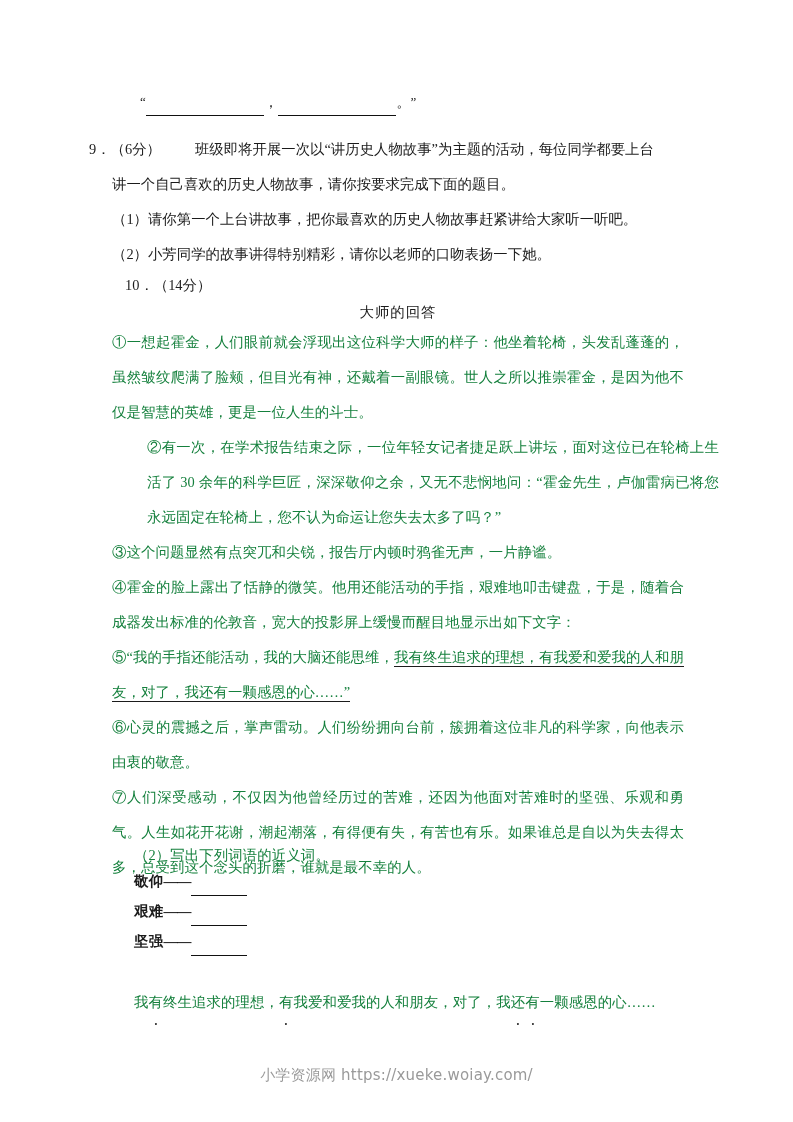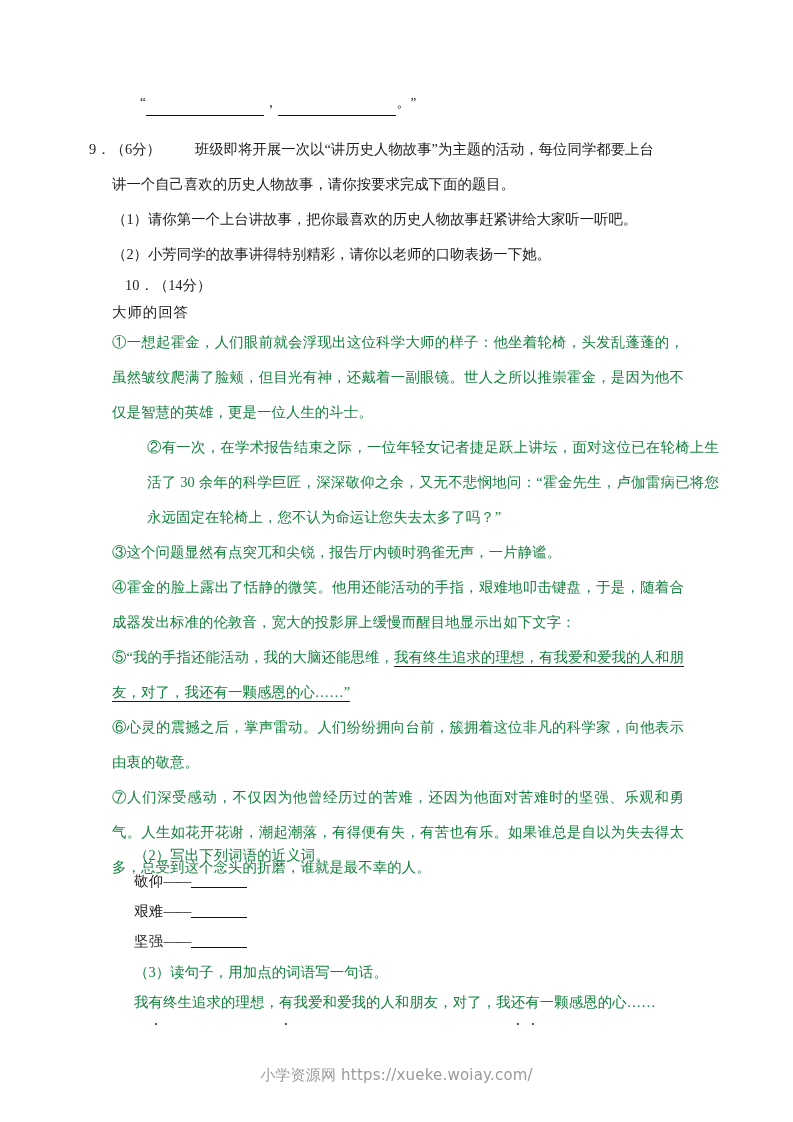--- a/index.html
+++ b/index.html
@@ -111,20 +111,21 @@
     text-align: justify;
     text-justify: inter-ideograph;
   }
 
   
   .article-title {
     position: absolute;
     left: 112px;
     width: 572px;
     top: 297px;
+    text-align: center;
     font-size: 14.4px;
     line-height: 30px;
     letter-spacing: 1px;
   }
 
   
   .u-line {
     border-bottom: 1.1px solid #1b1b1b;
     padding-bottom: 1px;
   }
@@ -147,21 +148,22 @@
   }
 
   
   .syn-row {
     position: absolute;
     left: 134px;
     font-size: 14.4px;
     line-height: 30px;
     white-space: nowrap;
     display: flex;
-    align-items: center;
+    align-items: flex-end;
+    font-weight: bold;
   }
   .syn-word { letter-spacing: 0.4px; }
   .syn-dash {
     display: inline-block;
     letter-spacing: -1px;
   }
   .syn-blank {
     display: inline-block;
     border-bottom: 1.3px solid #111;
     width: 56px;
@@ -250,21 +252,20 @@
       <span class="syn-dash">——</span>
       <span class="syn-blank"></span>
   </div>
 
   <div class="syn-row" style="top:926px;">
     <span class="syn-word">坚强</span>
       <span class="syn-dash">——</span>
       <span class="syn-blank"></span>
   </div>
 
-  <div class="block" style="left:134px; top:955px;">（3）读句子，用加点的词语写一句话。</div>
 
   <div class="block" style="left:134px; top:985px;">
     <span id="dotted-sentence"><span>我</span><span class="dotted">有</span><span>终生追求的理想，</span><span class="dotted">有</span><span>我爱和爱我的人和朋友，对了，我</span><span class="dotted">还</span><span class="dotted">有</span><span>一颗感恩的心……</span></span>
   </div>
 
   <div class="footer">
     <span>小学资源网</span>
     <span>https://xueke.woiay.com/</span>
   </div>
 

